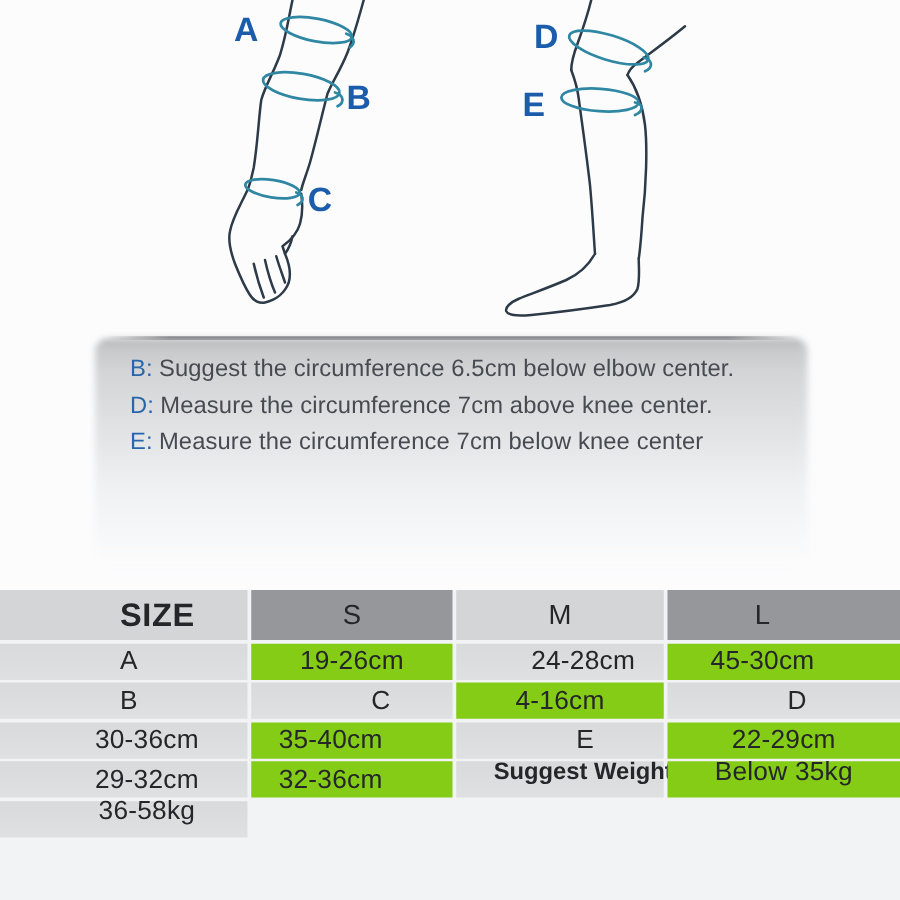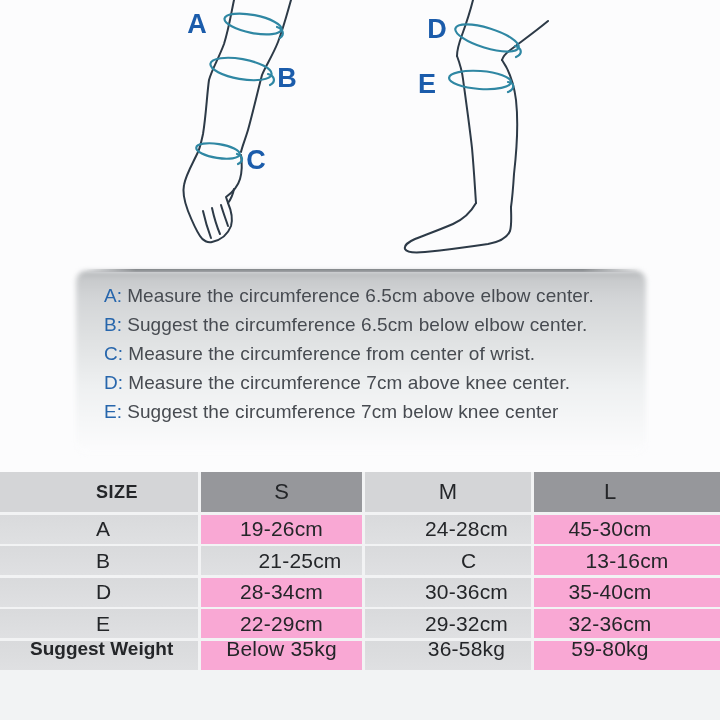--- a/index.html
+++ b/index.html
@@ -36,28 +36,28 @@
     position:absolute;top:472px;left:0;width:720px;height:248px;
     display:grid;
     grid-template-columns:198px 161px 166px 1fr;
     grid-template-rows:40px 29px 29px 29px 29px 29px 1fr;
     column-gap:3px;row-gap:2.5px;
     background:#f2f3f4;
     color:#242629;
   }
   .cell{display:flex;align-items:center;justify-content:center;}
   .c-light{background:linear-gradient(180deg,#d9dadc,#dfe0e2);padding-left:37px;}
-  .c-dark{background:#f9a8d4;}
+  .c-dark{background:#84cc16;}
   .h-light{background:#d4d5d7;}
   .h-dark{background:#96979b;}
   .col-size{justify-content:flex-start;padding-left:96px;}
   .col-size.wide{padding-left:30px;}
   .col-l{padding-right:34px;}
   .hdr{font-size:22px;}
-  .hdr-size{font-size:18px;font-weight:700;letter-spacing:0.5px;}
+  .hdr-size{font-size:26px;font-weight:700;letter-spacing:0.5px;}
   .val{font-size:21px;letter-spacing:0.2px;}
   .rowlabel{font-size:21px;}
   .sw-label{font-size:19px;font-weight:700;white-space:nowrap;}
   .pad-b{padding-bottom:12px;}
 </style>
 </head>
 <body>
 
 <div class="page">
 
@@ -97,54 +97,49 @@
         <text x="256" y="169">C</text>
         <text x="437" y="38">D</text>
         <text x="427" y="93">E</text>
       </g>
     </svg>
   </div>
 
   <div class="panel-edge"></div>
   <div class="panel-bg"></div>
   <div class="instructions">
-    <div class="line"><span class="prefix">A:</span><span>Measure the circumference 6.5cm above elbow center.</span></div>
     <div class="line"><span class="prefix">B:</span><span>Suggest the circumference 6.5cm below elbow center.</span></div>
-    <div class="line"><span class="prefix">C:</span><span>Measure the circumference from center of wrist.</span></div>
     <div class="line"><span class="prefix">D:</span><span>Measure the circumference 7cm above knee center.</span></div>
-    <div class="line"><span class="prefix">E:</span><span>Suggest the circumference 7cm below knee center</span></div>
+    <div class="line"><span class="prefix">E:</span><span>Measure the circumference 7cm below knee center</span></div>
   </div>
 
   <div class="size-table">
 
     <div class="cell h-light hdr hdr-size col-size">SIZE</div>
     <div class="cell h-dark hdr">S</div>
     <div class="cell h-light hdr">M</div>
     <div class="cell h-dark hdr col-l">L</div>
 
     <div class="cell c-light rowlabel col-size">A</div>
     <div class="cell c-dark val">19-26cm</div>
     <div class="cell c-light val">24-28cm</div>
     <div class="cell c-dark val col-l">45-30cm</div>
 
     <div class="cell c-light rowlabel col-size">B</div>
-    <div class="cell c-light val">21-25cm</div>
 
     <div class="cell c-light rowlabel col-size">C</div>
-    <div class="cell c-dark val">13-16cm</div>
+    <div class="cell c-dark val">4-16cm</div>
 
     <div class="cell c-light rowlabel col-size">D</div>
-    <div class="cell c-dark val">28-34cm</div>
     <div class="cell c-light val">30-36cm</div>
     <div class="cell c-dark val col-l">35-40cm</div>
 
     <div class="cell c-light rowlabel col-size">E</div>
     <div class="cell c-dark val">22-29cm</div>
     <div class="cell c-light val">29-32cm</div>
     <div class="cell c-dark val col-l">32-36cm</div>
 
     <div class="cell c-light sw-label col-size wide pad-b">Suggest Weight</div>
     <div class="cell c-dark val pad-b">Below 35kg</div>
     <div class="cell c-light val pad-b">36-58kg</div>
-    <div class="cell c-dark val col-l pad-b">59-80kg</div>
   </div>
 
 </div>
 
 </body></html>

